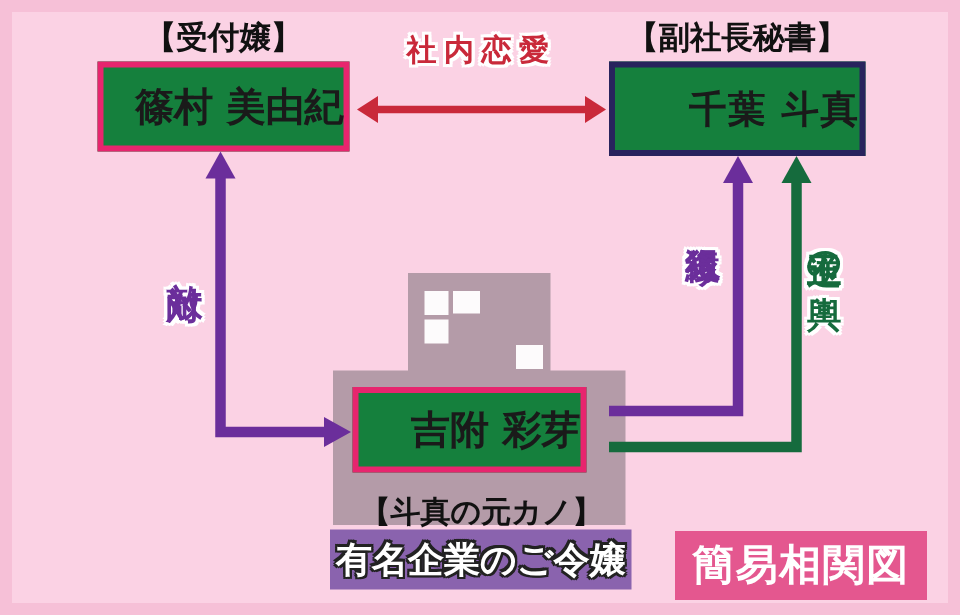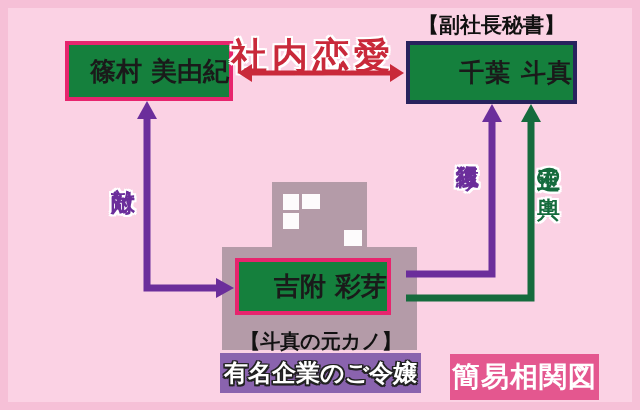--- a/index.html
+++ b/index.html
@@ -31,52 +31,53 @@
     position:absolute;z-index:4;text-align:center;color:#111;
     font-family:"DejaVu Serif",serif;font-weight:bold;font-size:21px;line-height:1.1;
   }
   .role-receptionist{left:65px;top:13px;width:168px;}
   .role-secretary{left:406px;top:13px;width:171px;}
   .role-exgf{left:221px;top:330px;width:200px;font-size:20px;}
   
   .rel-label{position:absolute;z-index:4;font-weight:bold;}
   .outline-w{text-shadow:-2px -2px 0 #fff,2px -2px 0 #fff,-2px 2px 0 #fff,2px 2px 0 #fff,
     -2px 0 0 #fff,2px 0 0 #fff,0 -2px 0 #fff,0 2px 0 #fff;}
-  .lbl-romance{left:231px;top:32px;width:180px;font-size:36px;letter-spacing:5px;}
+  .lbl-romance{left:231px;top:20px;width:180px;text-align:center;font-size:20px;letter-spacing:5px;}
   .vtext{writing-mode:vertical-rl;text-orientation:upright;line-height:1;}
   .lbl-rivalry{left:111px;top:169px;font-size:24px;letter-spacing:2px;}
   .lbl-rekindle{left:456px;top:147px;font-size:23px;letter-spacing:1px;}
   .lbl-gyakutama{left:537px;top:150px;font-size:23px;letter-spacing:1px;}
   
   .tag-reijo{
     position:absolute;left:220px;top:353px;width:201px;height:40px;z-index:4;
     display:flex;align-items:center;justify-content:center;
     font-family:Liberation Mono, monospace;font-weight:bold;font-size:24px;color:#fff;
     text-shadow:-1.5px -1.5px 0 #222,1.5px -1.5px 0 #222,-1.5px 1.5px 0 #222,1.5px 1.5px 0 #222,
       -1.5px 0 0 #222,1.5px 0 0 #222,0 -1.5px 0 #222,0 1.5px 0 #222;
   }
   .title-badge{
-    position:absolute;left:450px;top:354px;width:149px;height:46px;z-index:4;
+    position:absolute;left:450px;top:354px;width:168px;height:46px;z-index:4;
     display:flex;align-items:center;justify-content:center;
     font-weight:bold;font-size:28px;color:#fff;letter-spacing:1px;
   }
   .arrows{position:absolute;left:0;top:0;z-index:5;pointer-events:none;}
 </style>
 </head>
 <body>
 
 <div class="stage" style="background-color: rgb(251, 210, 228);">
 
   <div class="bld bld-tower" style="background-color: rgb(180, 155, 168);"></div>
   <div class="bld bld-base" style="background-color: rgb(180, 155, 168);"></div>
   <span class="bld-window w1"></span>
   <span class="bld-window w2"></span>
   <span class="bld-window w3"></span>
   <span class="bld-window w4"></span>
 
+  <div class="role-label role-receptionist">【受付嬢】</div>
   <div class="person-box box-shinomura" style="border-color: rgb(231, 37, 110);">
     <span>篠村 美由紀</span>
   </div>
 
   <div class="role-label role-secretary">【副社長秘書】</div>
   <div class="person-box box-chiba" style="border-color: rgb(40, 35, 93);">
     <span>千葉 斗真</span>
   </div>
 
   <div class="person-box box-yoshizuki" style="border-color: rgb(231, 37, 110);">

